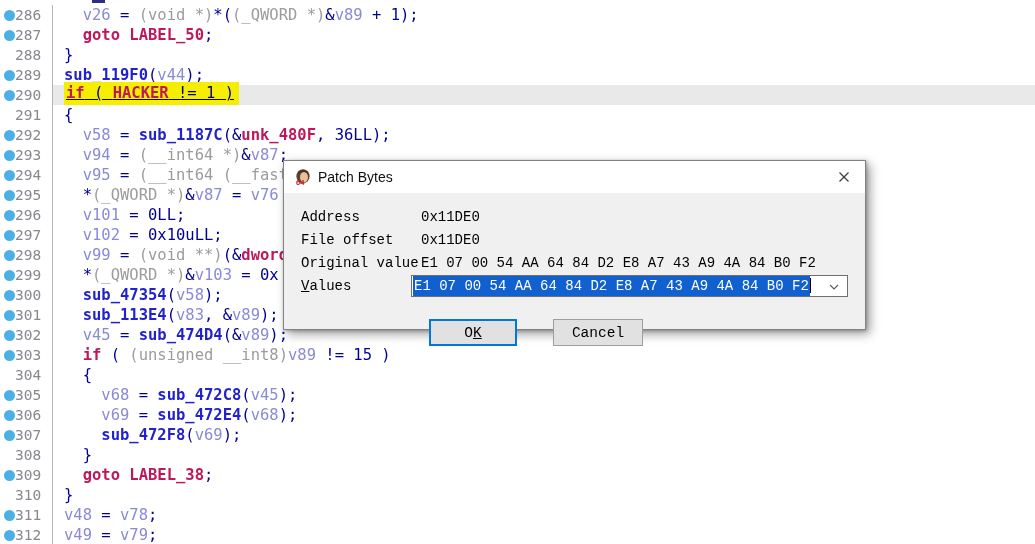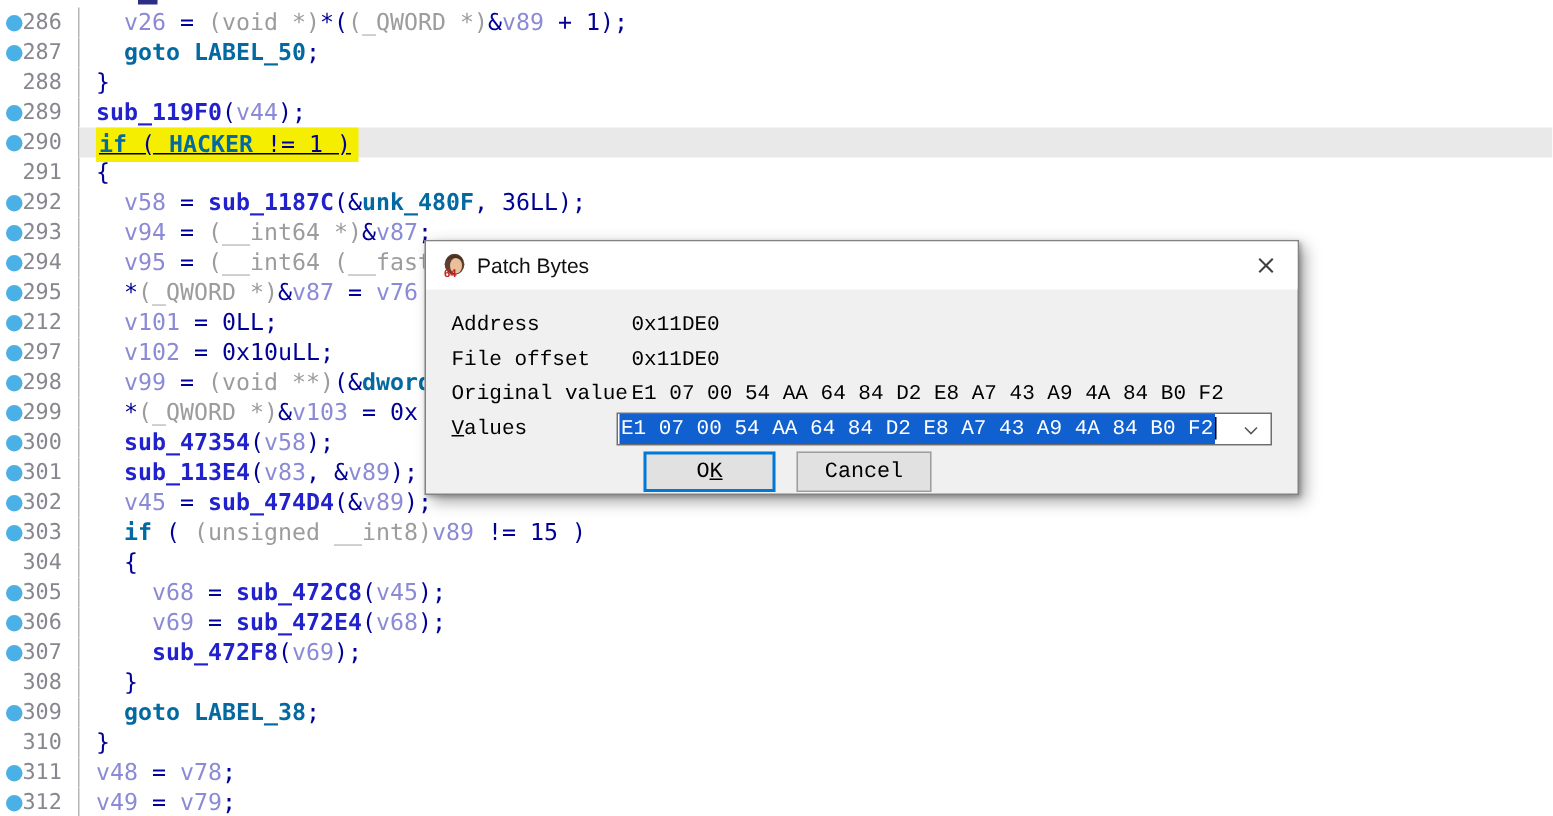--- a/index.html
+++ b/index.html
@@ -16,26 +16,26 @@
     border-right:1px solid #b5b5b5;background:#ffffff;box-sizing:border-box;
   }
   .dot{width:11px;height:11px;border-radius:50%;margin-left:4px;flex:0 0 11px;}
   .dot.on{background:#4ab0e6;}
   .num{
     flex:1;text-align:left;padding-right:7px;color:#87878f;
     font-size:14.5px;line-height:20px;
   }
   .code{
     flex:1;height:100%;white-space:pre;padding-left:11px;
-    font-size:15.5px;line-height:20px;display:flex;align-items:flex-start;
+    font-size:15.5px;line-height:20px;display:flex;align-items:flex-end;
   }
   .code.hlrow{background:#e9e9e9;text-decoration:underline;}
   .hlyellow{background:#f6ee00;padding:1px 5px 2px 2px;}
   .tk-d{color:#000096;}
-  .tk-k{color:#0369a1;font-weight:bold;}
+  .tk-k{color:#be185d;font-weight:bold;}
   .tk-f{color:#2222cc;font-weight:bold;}
   .tk-v{color:#8a8ad6;}
   .tk-t{color:#9c9c9c;}
   .artifact{position:absolute;left:92px;top:0;width:13px;height:3px;background:#2d2d85;}
 
   
   .dialog{
     position:absolute;left:283px;top:160px;width:583px;height:170px;
     background:#f0f0f0;border:1px solid #828282;box-sizing:border-box;
     box-shadow:4px 4px 10px rgba(0,0,0,.38), 1px 1px 3px rgba(0,0,0,.25);
@@ -58,21 +58,21 @@
   .combo{
     width:437px;height:22px;background:#ffffff;border:1px solid #6e6e6e;
     box-sizing:border-box;display:flex;align-items:center;position:relative;
   }
   .combo-sel{
     background:#1060cf;color:#ffffff;white-space:pre;
     padding:2px 1px;margin-left:1px;font-size:14px;
   }
   .caret{display:inline-block;width:1px;height:15px;background:#000;}
   .chev{position:absolute;right:8px;top:8px;}
-  .btnrow{display:flex;margin-top:4px;padding-left:128px;gap:14px;}
+  .btnrow{display:flex;margin-top:22px;padding-left:128px;gap:36px;}
   .btn{
     height:27px;background:#e1e1e1;border:1px solid #9d9d9d;box-sizing:border-box;
     display:flex;align-items:center;justify-content:center;
     font-family:"Liberation Mono",monospace;font-size:14.5px;color:#000;
   }
   .btn.default{border:2px solid #0078d7;}
   .btn-ok{width:88px;}
   .btn-cancel{width:90px;}
   .btn-help{width:88px;}
   .u{text-decoration:underline;}
@@ -148,21 +148,21 @@
       <div class="line">
         <div class="gut">
           <div class="dot on"></div>
           <div class="num">295</div>
         </div>
         <div class="code"><span>  </span><span class="tk-d">*</span><span class="tk-t">(_QWORD *)</span><span class="tk-d">&amp;</span><span class="tk-v">v87</span><span class="tk-d"> = </span><span class="tk-v">v76</span></div>
       </div>
       <div class="line">
         <div class="gut">
           <div class="dot on"></div>
-          <div class="num">212</div>
+          <div class="num">296</div>
         </div>
         <div class="code"><span>  </span><span class="tk-v">v101</span><span class="tk-d"> = 0LL;</span></div>
       </div>
       <div class="line">
         <div class="gut">
           <div class="dot on"></div>
           <div class="num">297</div>
         </div>
         <div class="code"><span>  </span><span class="tk-v">v102</span><span class="tk-d"> = 0x10uLL;</span></div>
       </div>

